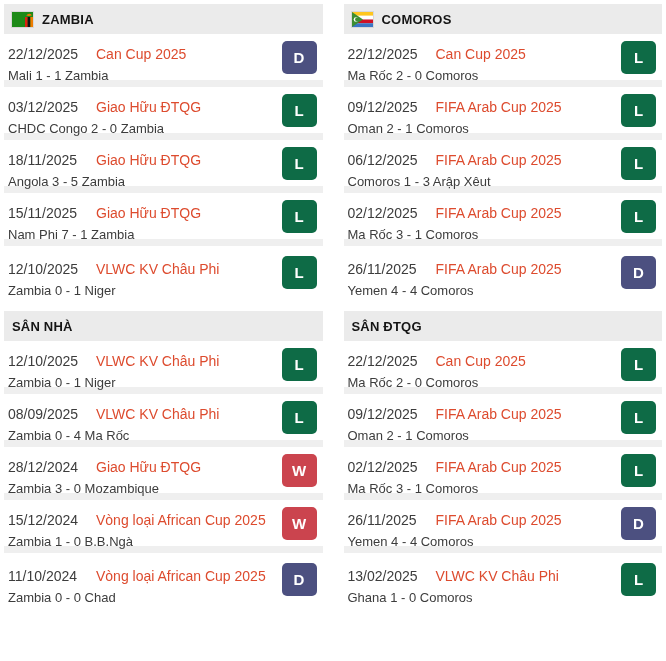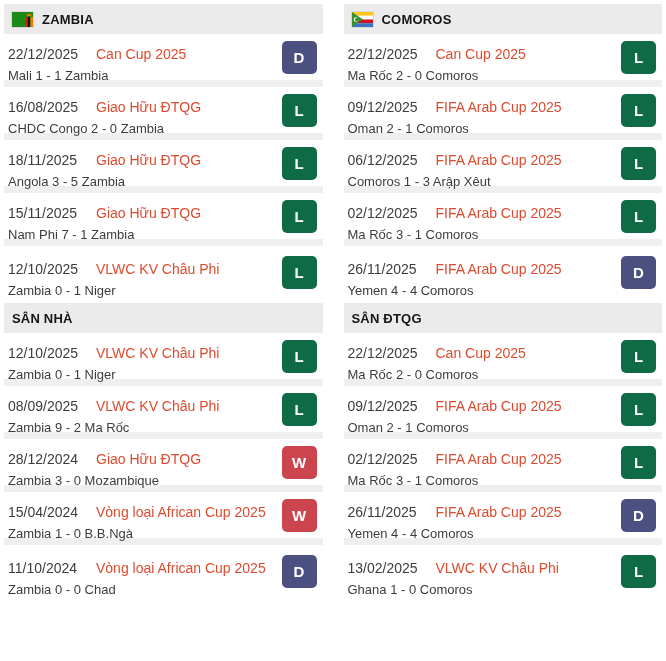--- a/index.html
+++ b/index.html
@@ -4,21 +4,21 @@
 <style>
   * { box-sizing: border-box; margin: 0; padding: 0; }
   body { font-family: "Liberation Sans", sans-serif; background: #fff; }
   .page { width: 666px; height: 661px; overflow: hidden; background: #fff; padding: 4px; }
   .cols { display: flex; gap: 21px; }
   .col { flex: 1; min-width: 0; }
   .bar { height: 30px; background: #ebebeb; display: flex; align-items: center; gap: 9px; padding: 0 8px; }
   .team-name, .bar-title { font-size: 13px; font-weight: bold; color: #151515; letter-spacing: .2px; }
   .flag { width: 21px; height: 15px; display: inline-flex; flex: none; box-shadow: 0 0 0 1px rgba(0,0,0,.08); }
   .flag svg { width: 100%; height: 100%; display: block; }
-  .section-bar { margin-top: 4px; align-items: center; }
+  .section-bar { margin-top: 12px; align-items: center; }
   .row { display: flex; align-items: center; justify-content: space-between; height: 53px; padding-left: 4px; border-bottom: 7px solid #efefef; }
   .rows .row:last-child { border-bottom: none; }
   .line1 { display: flex; gap: 16px; align-items: baseline; }
   .date { font-size: 14px; color: #3c3c3c; min-width: 72px; margin-top: 14px; }
   .comp { font-size: 14px; color: #dd4b2e; text-decoration: none; cursor: pointer; white-space: nowrap; }
   .line2 { font-size: 13px; color: #3c3c3c; margin-top: 6px; }
   .badge { width: 35px; height: 33px; border-radius: 5px; flex: none; margin-right: 6px;
            display: flex; align-items: center; justify-content: center;
            color: #fff; font-size: 15px; font-weight: bold; background: #888; }
 </style>
@@ -49,21 +49,21 @@
                 <span class="date">22/12/2025</span>
                 <a class="comp" style="color: rgb(221, 75, 46);">Can Cup 2025</a>
               </div>
           <div class="line2">Mali 1 - 1 Zambia</div>
             </div>
           <span class="badge" style="background: rgb(76, 80, 128);">D</span>
         </div>
         <div class="row">
           <div>
               <div class="line1">
-                <span class="date">16/08/2025</span>
+                <span class="date">03/12/2025</span>
                 <a class="comp" style="color: rgb(221, 75, 46);">Giao Hữu ĐTQG</a>
               </div>
           <div class="line2">CHDC Congo 2 - 0 Zambia</div>
             </div>
           <span class="badge" style="background: rgb(14, 107, 70);">L</span>
         </div>
         <div class="row">
           <div>
               <div class="line1">
                 <span class="date">18/11/2025</span>
@@ -109,38 +109,38 @@
           <div class="line2">Zambia 0 - 1 Niger</div>
             </div>
           <span class="badge" style="background: rgb(14, 107, 70);">L</span>
         </div>
         <div class="row">
           <div>
               <div class="line1">
                 <span class="date">08/09/2025</span>
                 <a class="comp" style="color: rgb(221, 75, 46);">VLWC KV Châu Phi</a>
               </div>
-          <div class="line2">Zambia 9 - 2 Ma Rốc</div>
+          <div class="line2">Zambia 0 - 4 Ma Rốc</div>
             </div>
           <span class="badge" style="background: rgb(14, 107, 70);">L</span>
         </div>
         <div class="row">
           <div>
               <div class="line1">
                 <span class="date">28/12/2024</span>
                 <a class="comp" style="color: rgb(221, 75, 46);">Giao Hữu ĐTQG</a>
               </div>
           <div class="line2">Zambia 3 - 0 Mozambique</div>
             </div>
           <span class="badge" style="background: rgb(203, 68, 78);">W</span>
         </div>
         <div class="row">
           <div>
               <div class="line1">
-                <span class="date">15/04/2024</span>
+                <span class="date">15/12/2024</span>
                 <a class="comp" style="color: rgb(221, 75, 46);">Vòng loại African Cup 2025</a>
               </div>
           <div class="line2">Zambia 1 - 0 B.B.Ngà</div>
             </div>
           <span class="badge" style="background: rgb(203, 68, 78);">W</span>
         </div>
         <div class="row">
           <div>
               <div class="line1">
                 <span class="date">11/10/2024</span>

